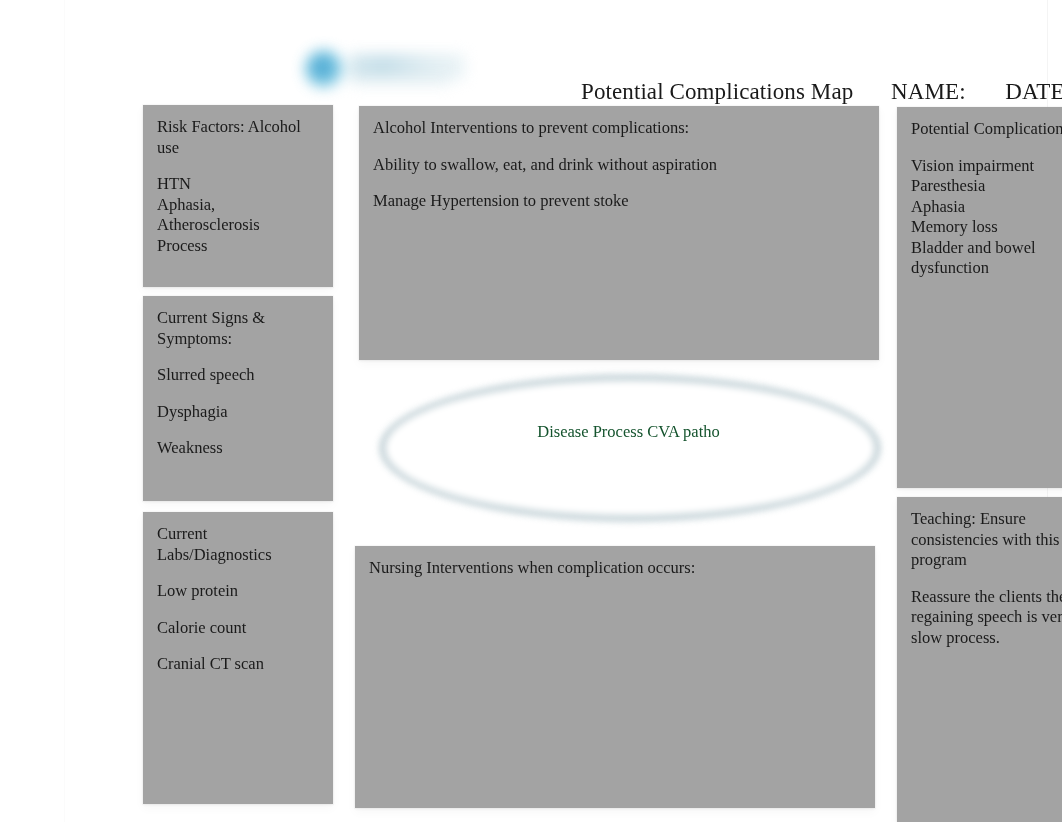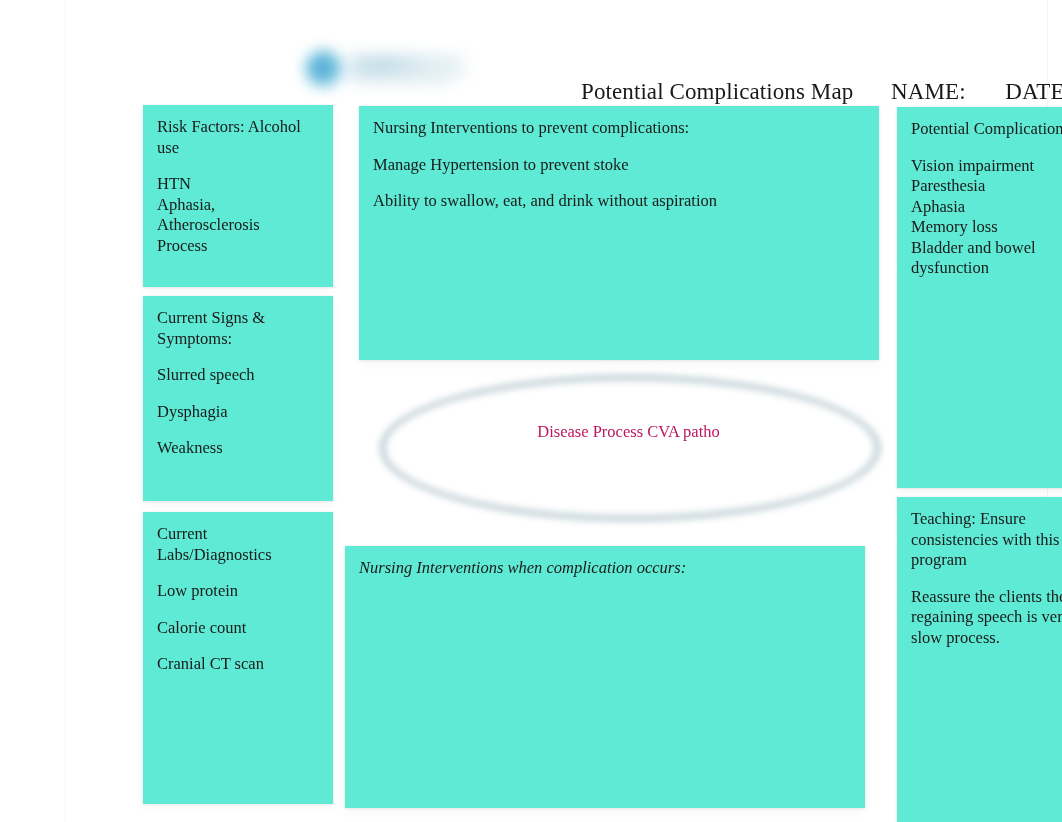--- a/index.html
+++ b/index.html
@@ -83,21 +83,21 @@
     white-space: nowrap;
     letter-spacing: .1px;
   }
   .header-line .seg { display: inline-block; }
   .header-line .gap1 { display: inline-block; width: 26px; }
   .header-line .gap2 { display: inline-block; width: 28px; }
 
   
   .card {
     position: absolute;
-    background: #5eead4;
+    background: #a3a3a3;
     box-shadow:
       0 0 0 1px rgba(0,0,0,0.018),
       0 1px 3px rgba(0,0,0,0.055),
       0 4px 10px rgba(0,0,0,0.035);
     box-sizing: border-box;
     padding: 12px 14px;
   }
   .card p {
     margin: 0;
     font-size: 16.5px;
@@ -107,21 +107,21 @@
   .card .blk { margin-top: 16px; }
   .card .tight { margin-top: 0px; }
   .card .sp-sm { margin-top: 14px; }
 
   
   #card-risk        { left: 78px;  top: 105px; width: 190px; height: 182px; }
   #card-signs       { left: 78px;  top: 296px; width: 190px; height: 205px; }
   #card-labs        { left: 78px;  top: 512px; width: 190px; height: 292px; }
 
   #card-prevent     { left: 294px; top: 106px; width: 520px; height: 254px; }
-  #card-occurs      { left: 280px; top: 546px; width: 520px; height: 262px; font-style: italic; }
+  #card-occurs      { left: 290px; top: 546px; width: 520px; height: 262px; }
 
   #card-complications { left: 832px; top: 107px; width: 222px; height: 381px; }
   #card-teaching      { left: 832px; top: 497px; width: 222px; height: 325px; }
 
   
   .oval-wrap {
     position: absolute;
     left: 280px;
     top: 352px;
     width: 545px;
@@ -141,21 +141,21 @@
     opacity: .92;
   }
   .oval-label {
     position: absolute;
     left: 0;
     top: 70px;
     width: 545px;
     text-align: center;
     font-size: 16.5px;
     line-height: 20px;
-    color: #be185d;
+    color: #14532d;
     padding-left: 22px;
     box-sizing: border-box;
   }
 </style>
 </head>
 <body>
 
 <div id="canvas">
 
   <div class="page-sheet">
@@ -190,23 +190,23 @@
     </div>
 
     <div class="card" id="card-signs">
       <p class="title">Current Signs &amp; Symptoms:</p>
       <p class="blk">Slurred speech</p>
       <p class="blk">Dysphagia</p>
       <p class="blk">Weakness</p>
     </div>
 
     <div class="card" id="card-prevent">
-      <p class="title">Nursing Interventions to prevent complications:</p>
+      <p class="title">Alcohol Interventions to prevent complications:</p>
+      <p class="blk">Ability to swallow, eat, and drink without aspiration</p>
       <p class="blk">Manage Hypertension to prevent stoke</p>
-      <p class="blk">Ability to swallow, eat, and drink without aspiration</p>
     </div>
 
     <div class="oval-wrap">
       <div class="oval"></div>
       <div class="oval-label">Disease Process CVA patho</div>
     </div>
 
     <div class="card" id="card-occurs">
       <p class="title">Nursing Interventions when complication occurs:</p>
     </div>

